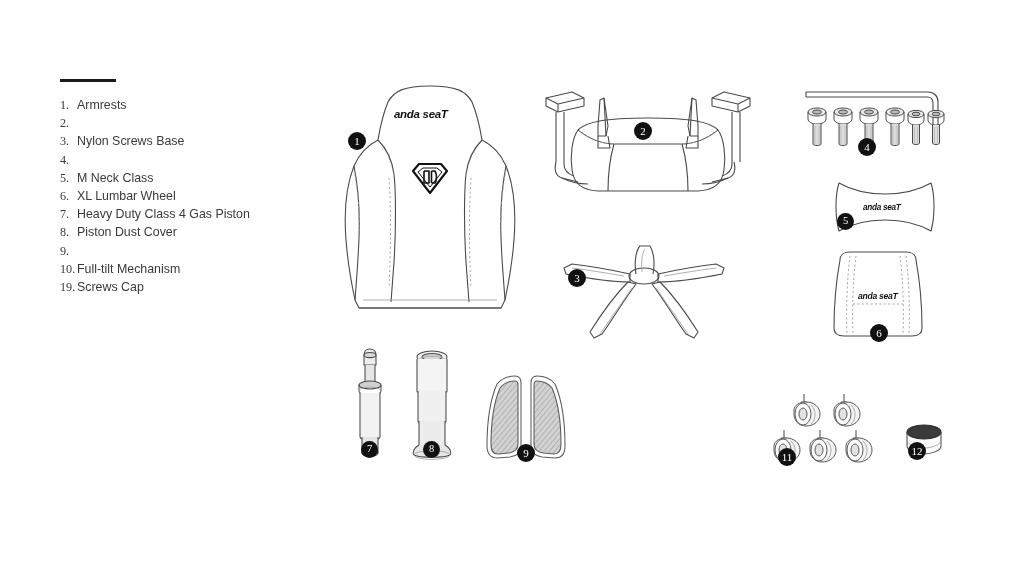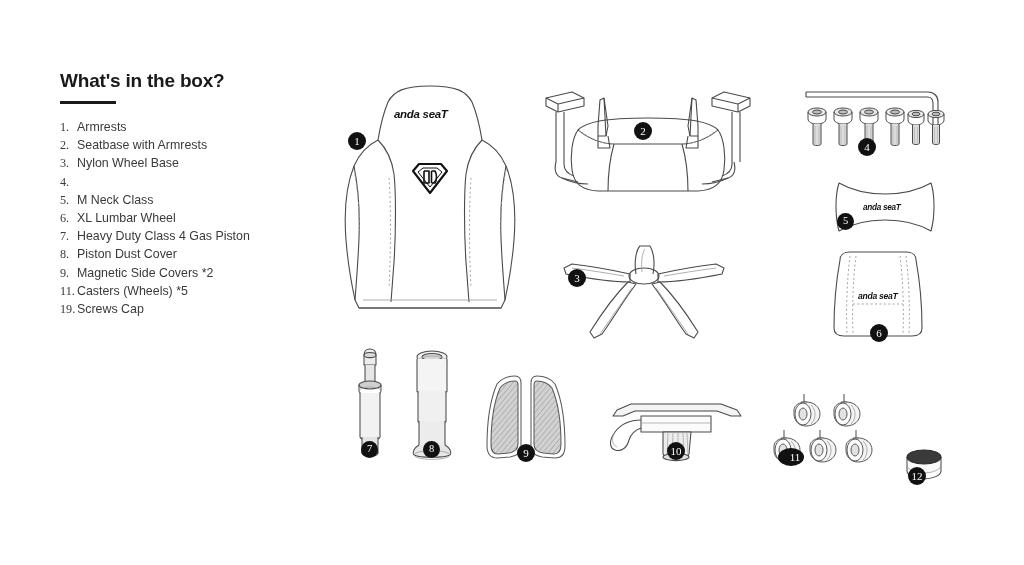--- a/index.html
+++ b/index.html
@@ -50,34 +50,32 @@
     font-weight:bold;font-style:italic;
     fill:#111;letter-spacing:-0.3px;
   }
 </style>
 </head>
 <body>
 
 <div class="canvas">
 
   <div class="panel">
-    <h1 class="title">What's in the box?</h1>
     <div class="rule"></div>
     <ul class="list">
       <li>
         <span class="num">1.</span>
         <span class="lbl">Armrests</span>
       </li>
       <li>
         <span class="num">2.</span>
-        <span class="lbl">Seatbase with Armrests</span>
       </li>
       <li>
         <span class="num">3.</span>
-        <span class="lbl">Nylon Wheel Base</span>
+        <span class="lbl">Nylon Screws Base</span>
       </li>
       <li>
         <span class="num">4.</span>
       </li>
       <li>
         <span class="num">5.</span>
         <span class="lbl">M Neck Class</span>
       </li>
       <li>
         <span class="num">6.</span>
@@ -86,25 +84,24 @@
       <li>
         <span class="num">7.</span>
         <span class="lbl">Heavy Duty Class 4 Gas Piston</span>
       </li>
       <li>
         <span class="num">8.</span>
         <span class="lbl">Piston Dust Cover</span>
       </li>
       <li>
         <span class="num">9.</span>
-        <span class="lbl">Magnetic Side Covers *2</span>
-      </li>
-      <li>
-        <span class="num">11.</span>
-        <span class="lbl">Casters (Wheels) *5</span>
+      </li>
+      <li>
+        <span class="num">10.</span>
+        <span class="lbl">Full-tilt Mechanism</span>
       </li>
       <li>
         <span class="num">19.</span>
         <span class="lbl">Screws Cap</span>
       </li>
     </ul>
   </div>
 
   <div class="fig" style="left:330px;top:82px;">
     <svg width="200" height="236" viewBox="0 0 200 236">
@@ -368,43 +365,20 @@
                  L48,72 C48,78 52,82 59,83 L72,84
                  C78,84 82,80 82,72 C82,50 79,26 72,10 Z" fill="#ffffff"></path>
         <path d="M69,14 C65,9 60,7 54,7 C52,7 51,8 51,11
                  L51,70 C51,75 54,78 60,79 L71,80
                  C76,80 78,77 78,70 C78,50 75,28 69,14 Z" fill="url(#meshA)"></path>
       </g>
     </svg>
     <div class="badge b18" style="left:34px;top:70px;">9</div>
   </div>
 
-  <div class="fig" style="left:605px;top:390px;">
-    <svg width="140" height="76" viewBox="0 0 140 76">
-      <g fill="none" stroke="#4a4a4a" stroke-width="1.05" stroke-linejoin="round">
-
-        <path d="M26,14 L116,14 L132,20 L136,26 L126,26 L112,21 L30,21 L18,26 L8,26 L12,20 Z" fill="#f4f4f4"></path>
-        <path d="M26,14 L116,14 M30,21 L112,21" stroke="#9a9a9a" stroke-width="0.7"></path>
-
-        <path d="M36,26 L106,26 L106,42 L36,42 Z" fill="#fbfbfb"></path>
-        <path d="M36,33 L106,33" stroke="#9a9a9a" stroke-width="0.7"></path>
-
-        <path d="M36,30 C26,30 16,34 10,42 C4,50 4,58 10,60 C16,62 22,58 24,50
-                 C26,44 30,40 36,38"></path>
-        <path d="M10,42 C6,48 7,55 12,57" stroke="#9a9a9a" stroke-width="0.7"></path>
-
-        <path d="M58,42 L86,42 L84,64 C84,70 60,70 58,64 Z" fill="#ececec"></path>
-        <g stroke="#a0a0a0" stroke-width="0.7">
-          <path d="M63,43 L62,66 M68,43 L67,67 M73,43 L73,68 M78,43 L79,67 M82,43 L83,65"></path>
-        </g>
-        <ellipse cx="71" cy="67" rx="13" ry="3.6" fill="#e0e0e0"></ellipse>
-      </g>
-    </svg>
-    <div class="badge b18" style="left:62px;top:52px;">10</div>
-  </div>
 
   <div class="fig" style="left:770px;top:390px;">
     <svg width="104" height="78" viewBox="0 0 104 78">
       <g fill="none" stroke="#5a5a5a" stroke-width="1" stroke-linejoin="round">
 
         <g transform="translate(22,2)">
           <path d="M12,2 L12,10 M9,10 L15,10 M10,10 L10,16 L14,16 L14,10" stroke-width="1.1"></path>
           <path d="M2,18 C2,13 8,10 14,10 C22,10 28,15 28,22 C28,29 22,34 14,34
                    C7,34 2,29 2,22 Z" fill="#f4f4f4"></path>
           <ellipse cx="11" cy="22" rx="8" ry="11" fill="#fcfcfc"></ellipse>
@@ -439,24 +413,24 @@
         <g transform="translate(74,38)">
           <path d="M12,2 L12,10 M9,10 L15,10 M10,10 L10,16 L14,16 L14,10" stroke-width="1.1"></path>
           <path d="M2,18 C2,13 8,10 14,10 C22,10 28,15 28,22 C28,29 22,34 14,34
                    C7,34 2,29 2,22 Z" fill="#f4f4f4"></path>
           <ellipse cx="11" cy="22" rx="8" ry="11" fill="#fcfcfc"></ellipse>
           <ellipse cx="11" cy="22" rx="4" ry="6" fill="#e2e2e2"></ellipse>
           <path d="M19,13 C22,16 23,19 23,22 C23,26 22,29 19,32" stroke="#9a9a9a" stroke-width="0.8"></path>
         </g>
       </g>
     </svg>
-    <div class="badge b18" style="left:8px;top:58px;padding-left:8px;">11</div>
-  </div>
-
-  <div class="fig" style="left:900px;top:445px;">
+    <div class="badge b18" style="left:8px;top:58px;">11</div>
+  </div>
+
+  <div class="fig" style="left:900px;top:420px;">
     <svg width="48" height="42" viewBox="0 0 48 42">
       <g stroke="#4a4a4a" stroke-width="1.05" stroke-linejoin="round">
         <path d="M7,12 L7,26 C7,31 17,34 24,34 C31,34 41,31 41,26 L41,12" fill="#fbfbfb"></path>
         <ellipse cx="24" cy="12" rx="17" ry="7" fill="#3a3a3a" stroke="#2a2a2a"></ellipse>
         <path d="M7,20 C7,25 17,28 24,28 C31,28 41,25 41,20" fill="none" stroke="#9a9a9a" stroke-width="0.8"></path>
       </g>
     </svg>
     <div class="badge b18" style="left:8px;top:22px;">12</div>
   </div>
 

